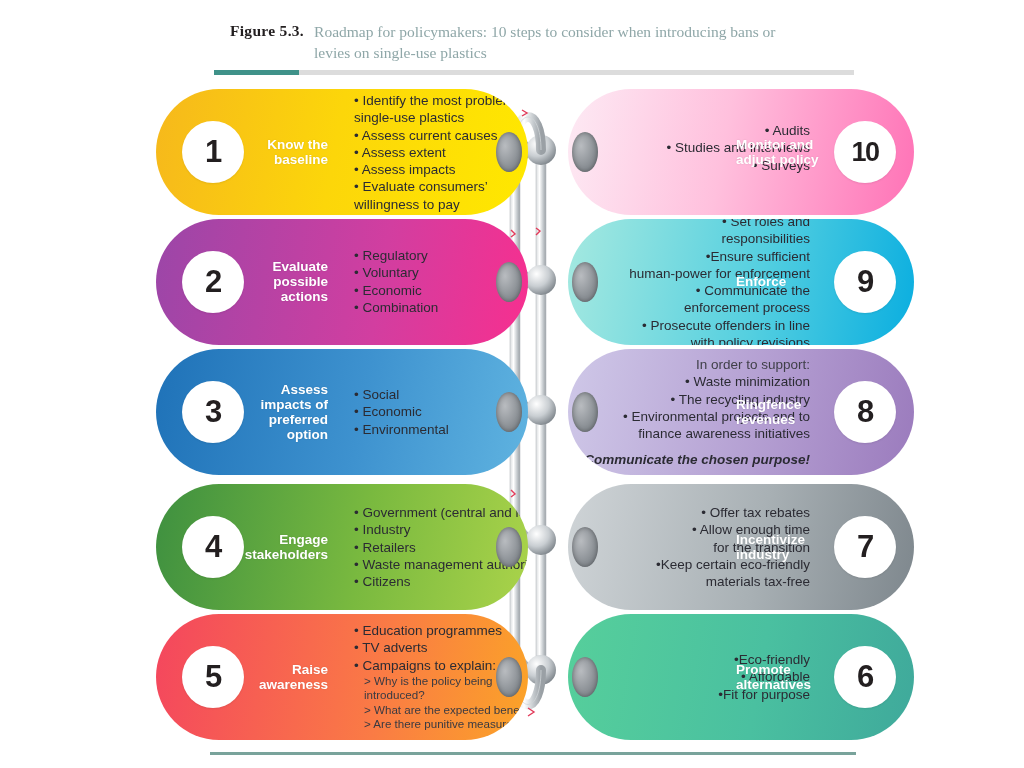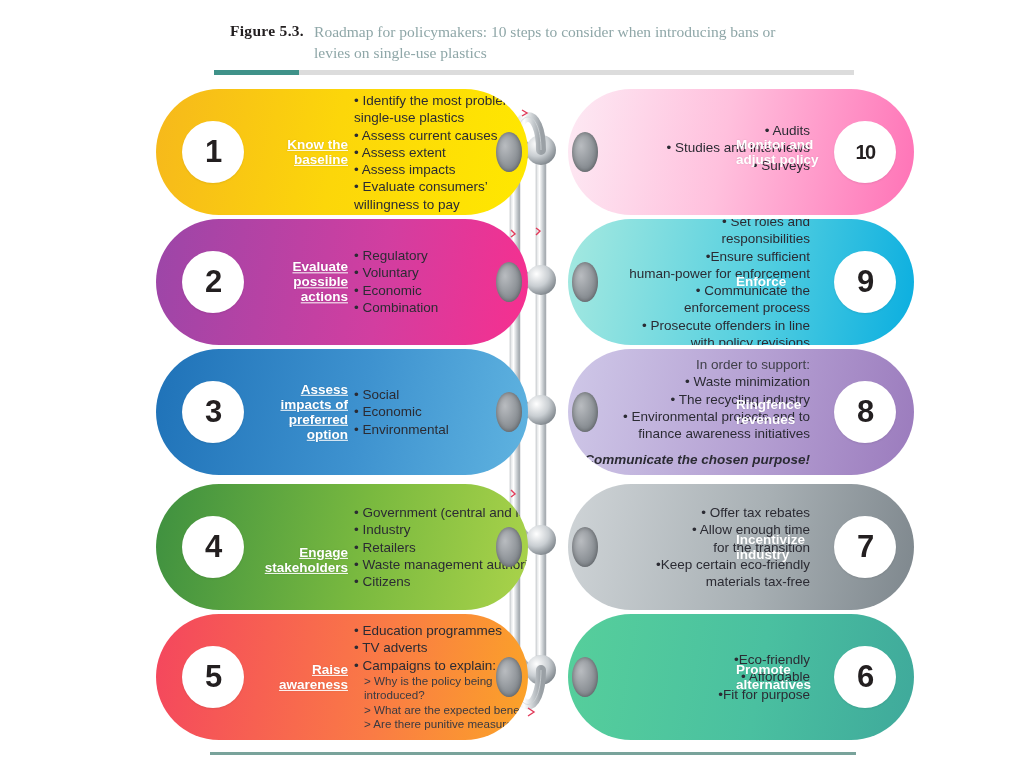--- a/index.html
+++ b/index.html
@@ -56,29 +56,29 @@
   
   .disc{
     position:absolute;top:50%;transform:translateY(-50%);
     width:62px;height:62px;border-radius:50%;background:#ffffff;
     display:flex;align-items:center;justify-content:center;
     font-size:31px;font-weight:bold;color:#231f20;letter-spacing:-1px;
     box-shadow:0 1px 2px rgba(0,0,0,.08);
   }
   .disc-left{left:26px;}
   .disc-right{right:18px;}
-  .disc.wide{font-size:20px;letter-spacing:-1.5px;}
+  .disc.wide{font-size:27px;letter-spacing:-1.5px;}
 
   
   .stepname{
     position:absolute;top:50%;transform:translateY(-50%);
     color:#ffffff;font-weight:bold;font-size:13.5px;line-height:1.12;
     text-shadow:0 0 2px rgba(0,0,0,.12);
   }
-  .stepname-left{left:100px;width:92px;text-align:right;text-decoration:underline;}
+  .stepname-left{left:80px;width:92px;text-align:right;}
   .stepname-right{right:86px;width:92px;text-align:left;}
 
   
   .bullets{
     position:absolute;top:50%;transform:translateY(-50%);
     color:#2b2b33;font-size:13.5px;line-height:1.28;
   }
   .bullets-left{left:198px;width:300px;text-align:left;}
   .bullets-right{right:104px;width:250px;text-align:right;}
   .bullets .b{white-space:pre-wrap;}
@@ -251,21 +251,21 @@
             <div class="b ital" style="white-space: pre-line;">Communicate the chosen purpose!</div>
           </div>
           <div class="stepname stepname-right" style="white-space: pre-line; margin-left: 46px;">Ringfence
 revenues</div>
           <div class="disc  disc-right">8</div>
         </div>
       </div>
       <div class="row" style="top: 484px;">
         <div class="pill pill-left g4">
           <div class="disc  disc-left">4</div>
-          <div class="stepname stepname-left" style="white-space: pre-line; margin-top: 13px;">Engage
+          <div class="stepname stepname-left" style="white-space: pre-line;">Engage
 stakeholders</div>
           <div class="bullets bullets-left">
             <div class="b" style="white-space: pre-line;">• Government (central and local)</div>
             <div class="b" style="white-space: pre-line;">• Industry</div>
             <div class="b" style="white-space: pre-line;">• Retailers</div>
             <div class="b" style="white-space: pre-line;">• Waste management authority</div>
             <div class="b" style="white-space: pre-line;">• Citizens</div>
           </div>
           <div class="socket socket-on-left-pill"></div>
         </div>

